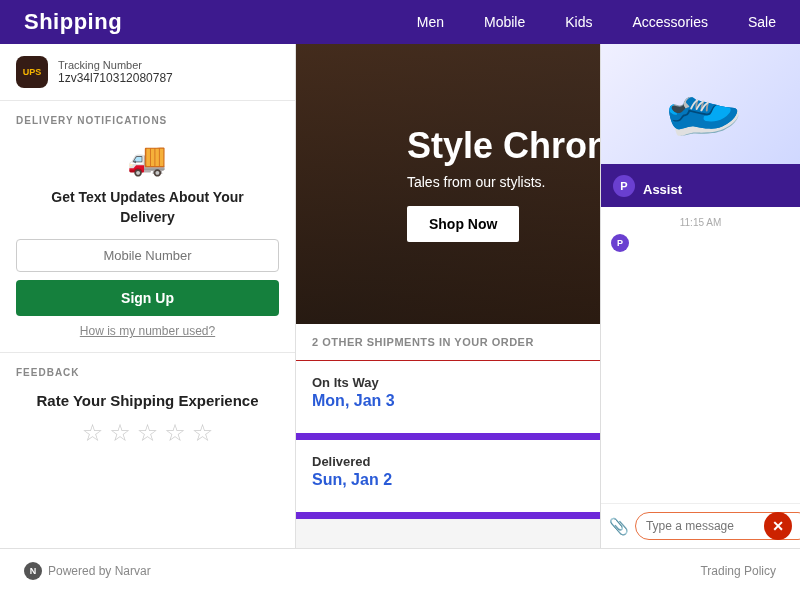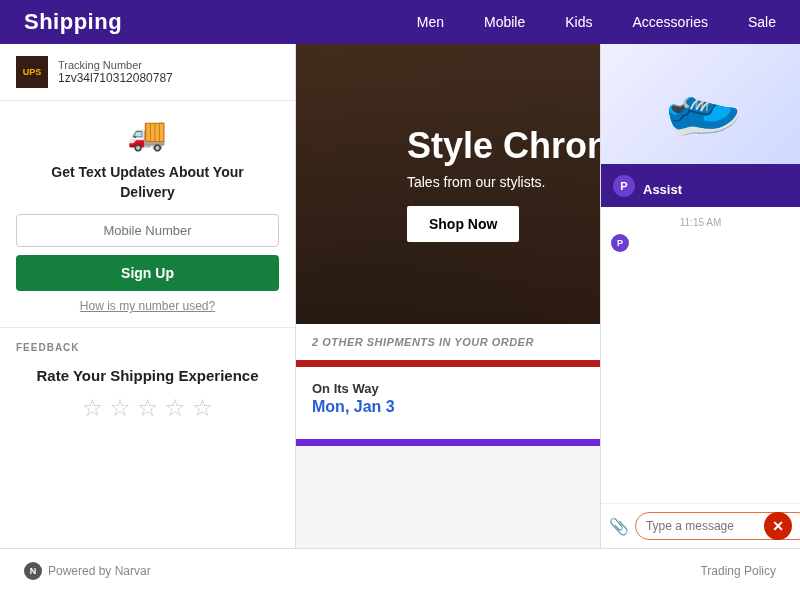--- a/index.html
+++ b/index.html
@@ -11,21 +11,21 @@
     .nav-links { display: flex; gap: 40px; }
     .nav-link { color: white; font-size: 14px; text-decoration: none; cursor: pointer; }
 
     
     .main { display: flex; height: calc(592px - 44px - 44px); }
 
     
     .left-panel { width: 296px; background: white; border-right: 1px solid #e0e0e0; overflow: hidden; }
 
     .tracking-section { padding: 12px 16px; border-bottom: 1px solid #e8e8e8; display: flex; align-items: center; gap: 10px; }
-    .ups-badge { width: 32px; height: 32px; background: #351c15; border-radius: 0; display: flex; align-items: center; justify-content: center; }
+    .ups-badge { width: 32px; height: 32px; background: #351c15; border-radius: 8px; display: flex; align-items: center; justify-content: center; }
     .ups-text { color: #f7b500; font-size: 9px; font-weight: 900; }
     .tracking-info {}
     .tracking-label { font-size: 11px; color: #555; }
     .tracking-number { font-size: 12px; color: #333; }
 
     .delivery-notifications { padding: 14px 16px; border-bottom: 1px solid #e8e8e8; }
     .section-title { font-size: 10px; font-weight: 700; color: #888; letter-spacing: 1px; text-transform: uppercase; margin-bottom: 14px; }
     .notification-icon-wrap { text-align: center; margin-bottom: 10px; }
     .truck-icon { font-size: 32px; color: #3d6fcc; }
     .notification-text { text-align: center; font-size: 14px; font-weight: 700; color: #222; margin-bottom: 12px; line-height: 1.4; }
@@ -44,21 +44,21 @@
 
     .hero-image { width: 100%; height: 280px; background: #1a1a1a; position: relative; overflow: hidden; display: flex; align-items: center; justify-content: center; }
     .hero-bg { position: absolute; inset: 0; background: linear-gradient(135deg, #2a1a0e 0%, #1a1a1a 40%, #3a2010 100%); }
     .hero-person { position: absolute; left: 0; top: 0; width: 70%; height: 100%; background: linear-gradient(180deg, #4a3020 0%, #2a1a10 100%); opacity: 0.8; }
     .hero-content { position: relative; z-index: 2; padding: 20px; }
     .hero-title { font-size: 36px; font-weight: 900; color: white; line-height: 1.1; margin-bottom: 8px; }
     .hero-subtitle { font-size: 14px; color: white; margin-bottom: 16px; }
     .shop-now-btn { background: white; color: black; font-size: 14px; font-weight: 700; border: none; padding: 10px 22px; cursor: pointer; border-radius: 2px; }
 
     .shipments-section { background: white; padding: 0; }
-    .shipments-header { padding: 12px 16px; border-bottom: 7px solid #b91c1c; font-style: italic; }
+    .shipments-header { padding: 12px 16px; border-bottom: 1px solid #b91c1c; }
     .shipments-header-text { font-size: 11px; font-weight: 700; color: #888; letter-spacing: 0.5px; text-transform: uppercase; }
 
     .shipment-row { display: flex; align-items: flex-start; padding: 14px 16px; border-bottom: 7px solid #6d28d9; }
     .shipment-info { flex: 1; }
     .shipment-status { font-size: 13px; font-weight: 600; color: #333; margin-bottom: 2px; }
     .shipment-date { font-size: 16px; font-weight: 700; color: #2a5bd7; }
     .shipment-items { display: flex; gap: 4px; }
     .item-thumb { width: 44px; height: 44px; background: #e8e8e8; border-radius: 3px; border: 1px solid #ddd; display: flex; align-items: center; justify-content: center; font-size: 18px; }
 
     .chat-sneaker { width: 100%; height: 120px; background: linear-gradient(135deg, #f0f0ff 0%, #d0d8ff 100%); display: flex; align-items: center; justify-content: center; overflow: hidden; }
@@ -111,20 +111,21 @@
       <div class="ups-badge">
         <span class="ups-text">UPS</span>
       </div>
       <div class="tracking-info">
         <div class="tracking-label">Tracking Number</div>
         <div class="tracking-number">1zv34l710312080787</div>
       </div>
     </div>
 
     <div class="delivery-notifications">
+      <div class="section-title">DELIVERY NOTIFICATIONS</div>
       <div class="notification-icon-wrap">
         <span class="truck-icon">🚚</span>
       </div>
       <div class="notification-text">
         <span>Get Text Updates About Your</span><br>
         <span>Delivery</span>
       </div>
       <input class="mobile-input" type="text" placeholder="Mobile Number" style="">
       <button class="sign-up-btn">Sign Up</button>
       <a class="number-link">How is my number used?</a>
@@ -165,20 +166,29 @@
         <div class="shipment-info">
           <div class="shipment-status">On Its Way</div>
           <div class="shipment-date">Mon, Jan 3</div>
         </div>
         <div class="shipment-items">
           <div class="item-thumb">👕</div>
           <div class="item-thumb">👗</div>
         </div>
       </div>
 
+      <div class="shipment-row">
+        <div class="shipment-info">
+          <div class="shipment-status">Delivered</div>
+          <div class="shipment-date">Sun, Jan 2</div>
+        </div>
+        <div class="shipment-items">
+          <div class="item-thumb">🧥</div>
+        </div>
+      </div>
     </div>
 
   </div>
 
   <div class="chat-overlay">
 
     <div class="chat-sneaker">
       <span class="sneaker-visual">👟</span>
     </div>
 

